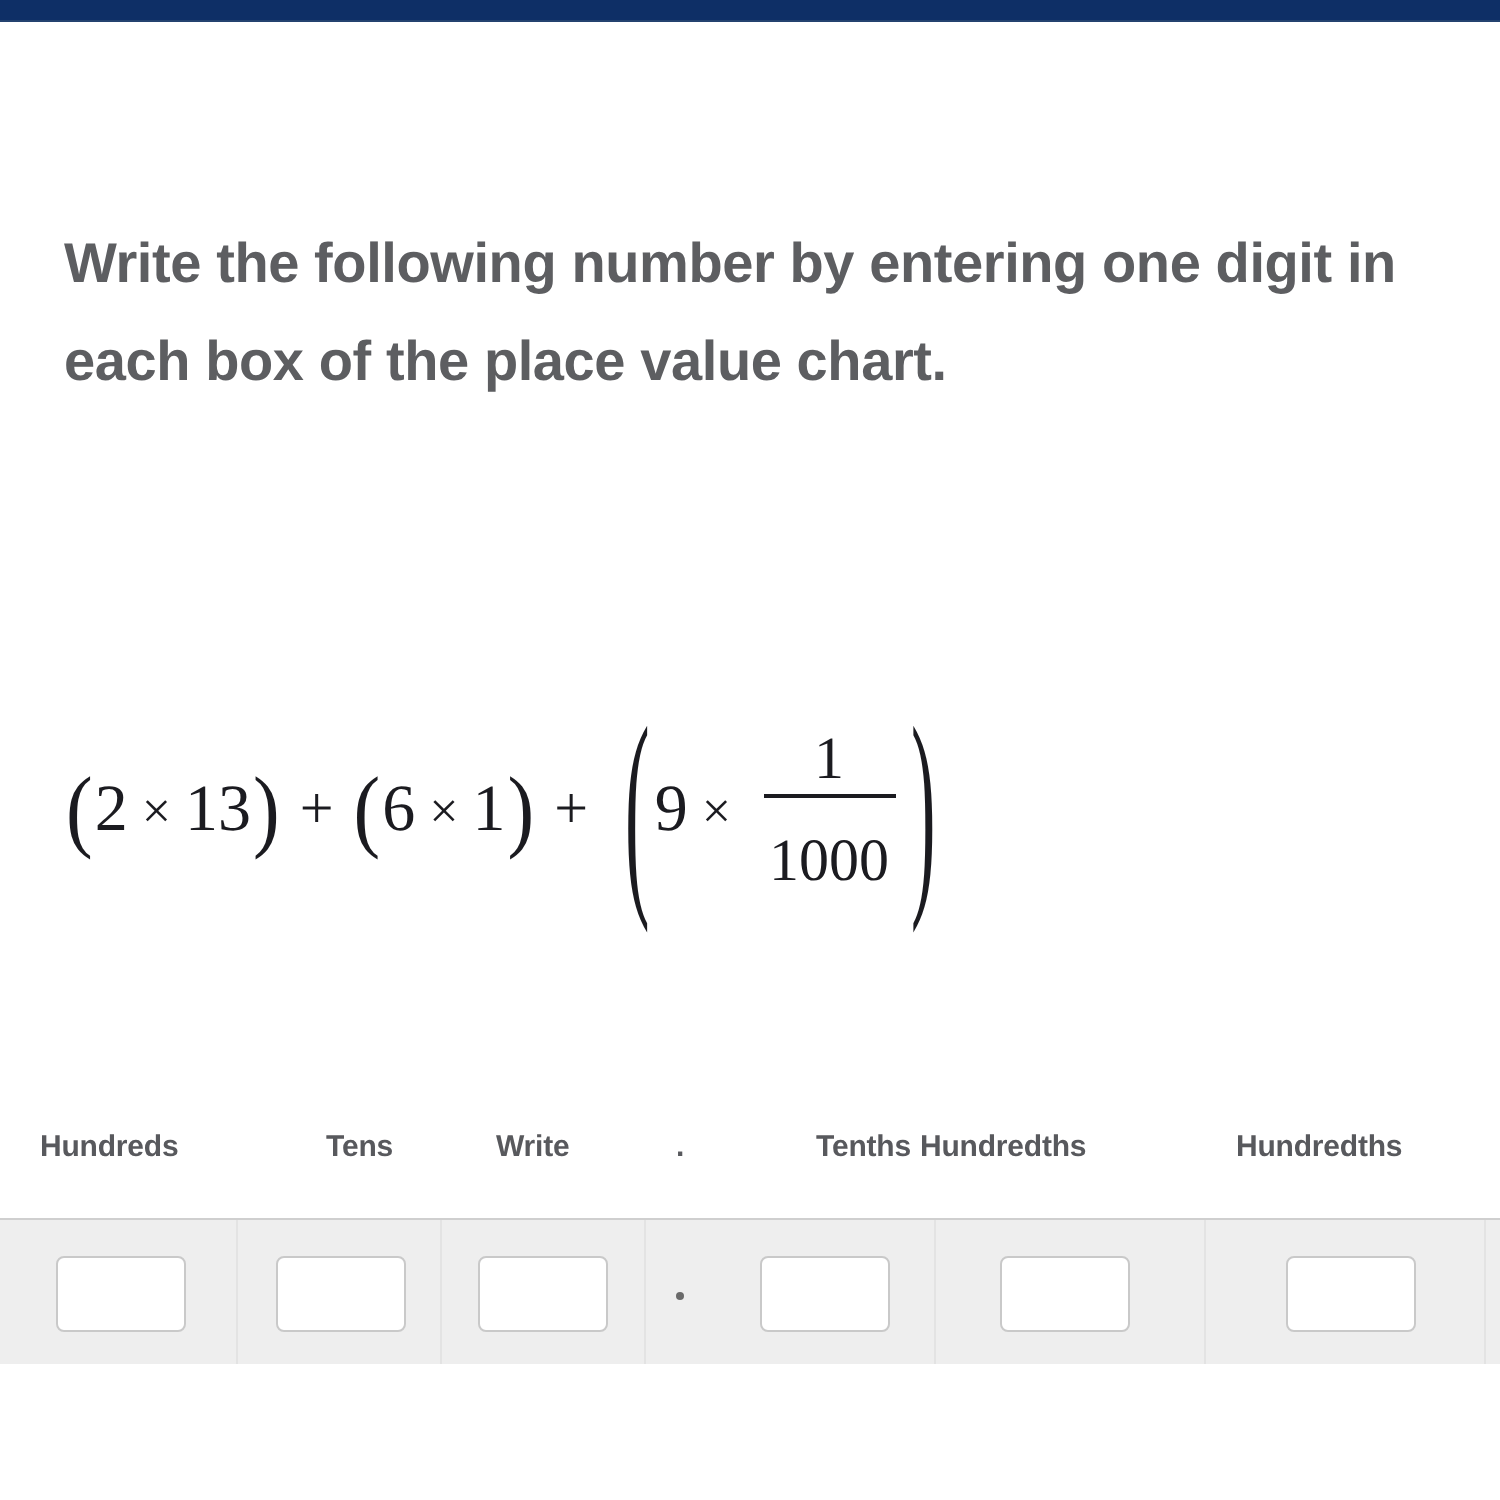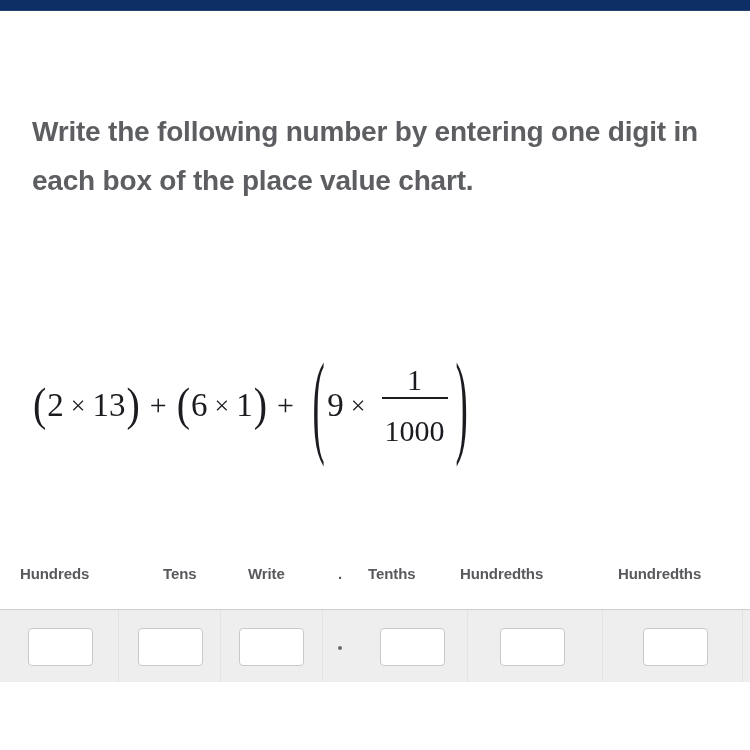--- a/index.html
+++ b/index.html
@@ -216,21 +216,21 @@
       </span>
       <span class="bigparen">)</span>
     </span>
   </div>
 
   <div class="pv-headers" id="pv-headers">
       <div class="hdr" style="left: 20px;">Hundreds</div>
       <div class="hdr" style="left: 163px;">Tens</div>
       <div class="hdr" style="left: 248px;">Write</div>
       <div class="hdr" style="left: 338px;">.</div>
-      <div class="hdr" style="left: 368px; text-align: center;">Tenths</div>
+      <div class="hdr" style="left: 408px; text-align: center;">Tenths</div>
       <div class="hdr" style="left: 460px;">Hundredths</div>
       <div class="hdr" style="left: 618px;">Hundredths</div>
     </div>
 
   <div class="pv-row" id="pv-row">
       <div class="pv-divider" style="left: 118px;"></div>
       <div class="pv-divider" style="left: 220px;"></div>
       <div class="pv-divider" style="left: 322px;"></div>
       <div class="pv-divider" style="left: 467px;"></div>
       <div class="pv-divider" style="left: 602px;"></div>

